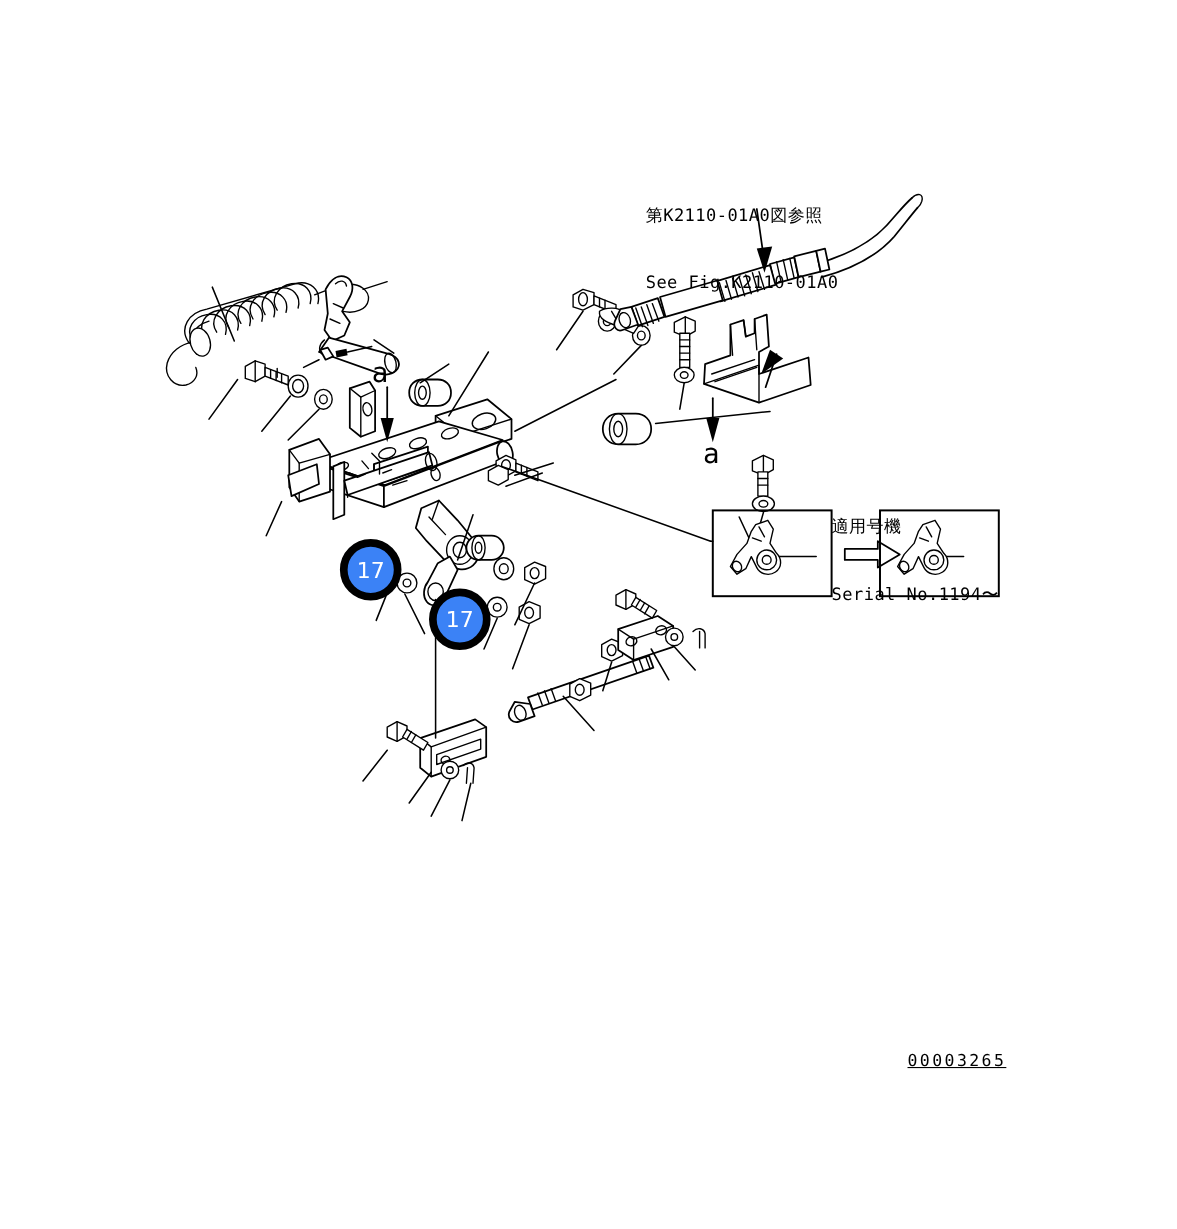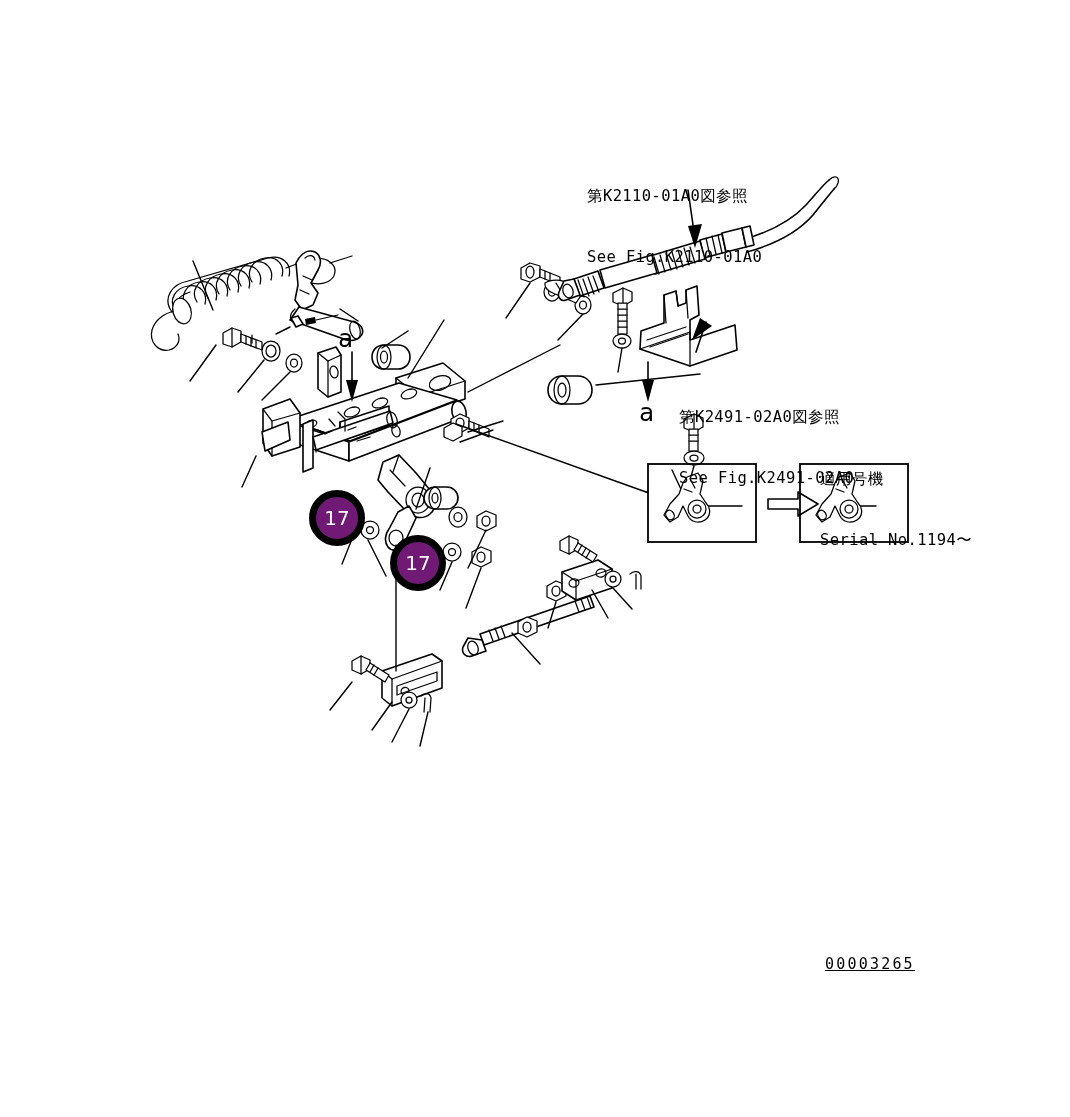--- a/index.html
+++ b/index.html
@@ -48,21 +48,21 @@
   .lbl-fig { font-size: 15px; letter-spacing: 2.2px; }
   .lbl-a {
     font-size: 25px;
     font-family: "DejaVu Sans Mono", "Liberation Mono", monospace;
   }
 
   
   .callout {
     position: absolute;
     border-radius: 50%;
-    background: #701a75;
+    background: #3b82f6;
     border: 7px solid #000000;
     box-sizing: border-box;
     display: flex;
     align-items: center;
     justify-content: center;
     color: #ffffff;
     font-family: "DejaVu Sans", "Liberation Sans", sans-serif;
     font-size: 20px;
     line-height: 1;
   }
@@ -487,26 +487,22 @@
       </g>
     </g>
 
   </svg>
 
   <div class="lbl lbl-ref" style="left:587px; top:145px;">
     <div>第K2110-01A0図参照</div>
     <div>See Fig.K2110-01A0</div>
   </div>
 
-  <div class="lbl lbl-ref" style="left:679px; top:366px;">
-    <div>第K2491-02A0図参照</div>
-    <div>See Fig.K2491-02A0</div>
-  </div>
-
-  <div class="lbl lbl-ref" style="left:820px; top:428px;">
+
+  <div class="lbl lbl-ref" style="left:756px; top:428px;">
     <div>適用号機</div>
     <div>Serial No.1194〜</div>
   </div>
 
   <div class="lbl lbl-a" style="left:338px; top:322px;">a</div>
 
   <div class="lbl lbl-a" style="left:639px; top:396px;">a</div>
 
   <div class="lbl lbl-fig" style="left:825px; top:955px;text-decoration:underline;">00003265</div>
 

